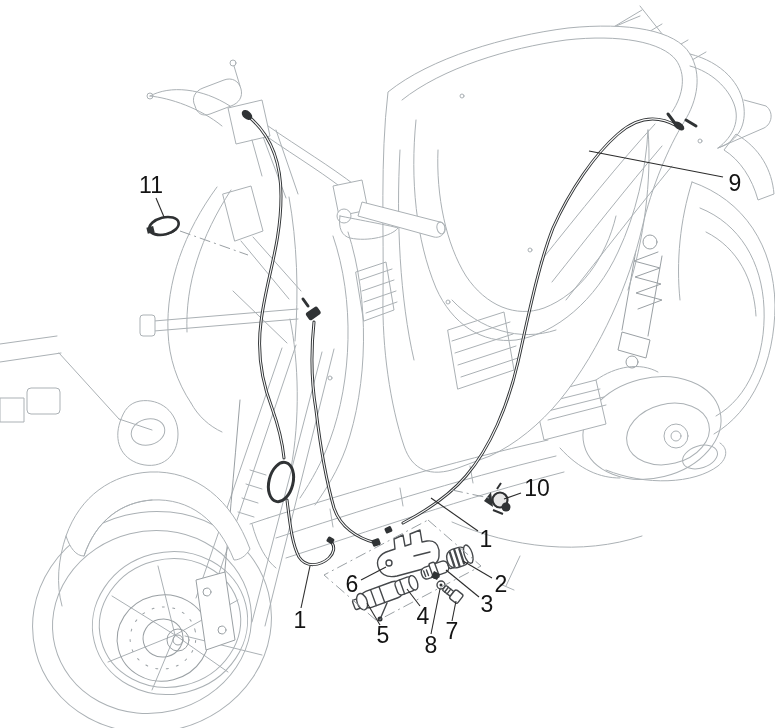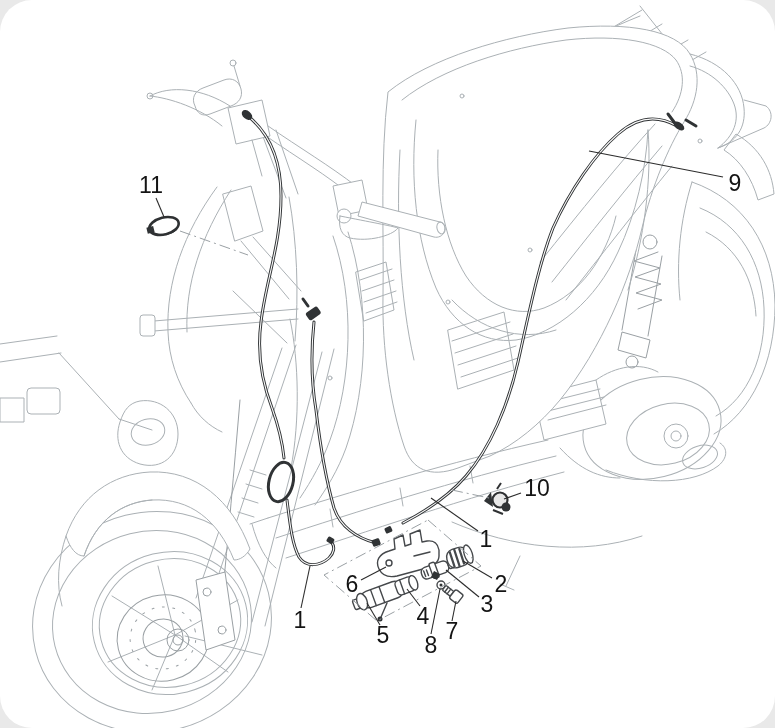--- a/index.html
+++ b/index.html
@@ -9,21 +9,20 @@
     --cable:#303335;
     --part:#45484b;
     --label:#141414;
     --dash:#9aa0a4;
   }
   html,body{margin:0;padding:0;background:#e9e9e9;}
   .stage{
     width:775px;height:728px;background:var(--bg);
     position:relative;overflow:hidden;margin:0 auto;
     font-family:"Liberation Sans",sans-serif;
-    border-radius:32px;
   }
   svg{display:block}
   .sk{stroke:var(--sk);fill:none;stroke-width:1;stroke-linecap:round;stroke-linejoin:round;}
   .sk2{stroke:var(--sk2);fill:none;stroke-width:1;stroke-linecap:round;stroke-linejoin:round;}
   .skf{stroke:var(--sk);fill:#ffffff;stroke-width:1;stroke-linejoin:round;}
   .skf2{stroke:var(--sk2);fill:#ffffff;stroke-width:1;stroke-linejoin:round;}
   .cable{stroke:var(--cable);fill:none;stroke-width:3;stroke-linecap:round;}
   .core{stroke:#fafafa;fill:none;stroke-width:1.1;stroke-linecap:round;}
   .dkfill{fill:var(--cable);stroke:none;}
   .part{stroke:var(--part);fill:#ffffff;stroke-width:1.4;stroke-linejoin:round;}

